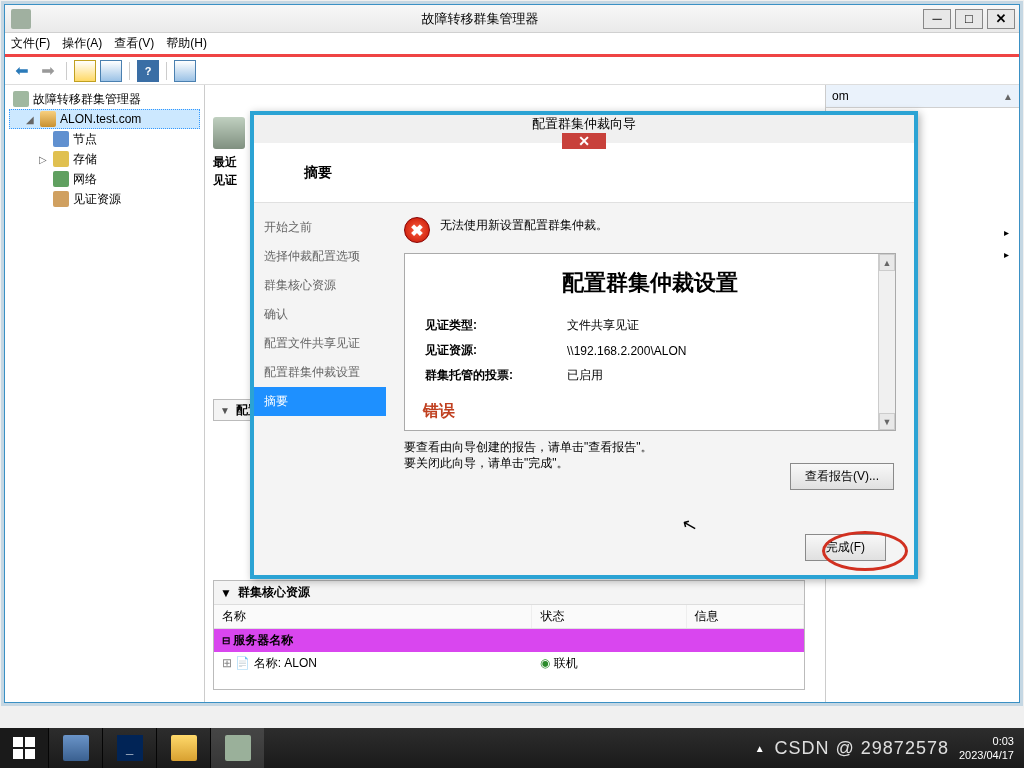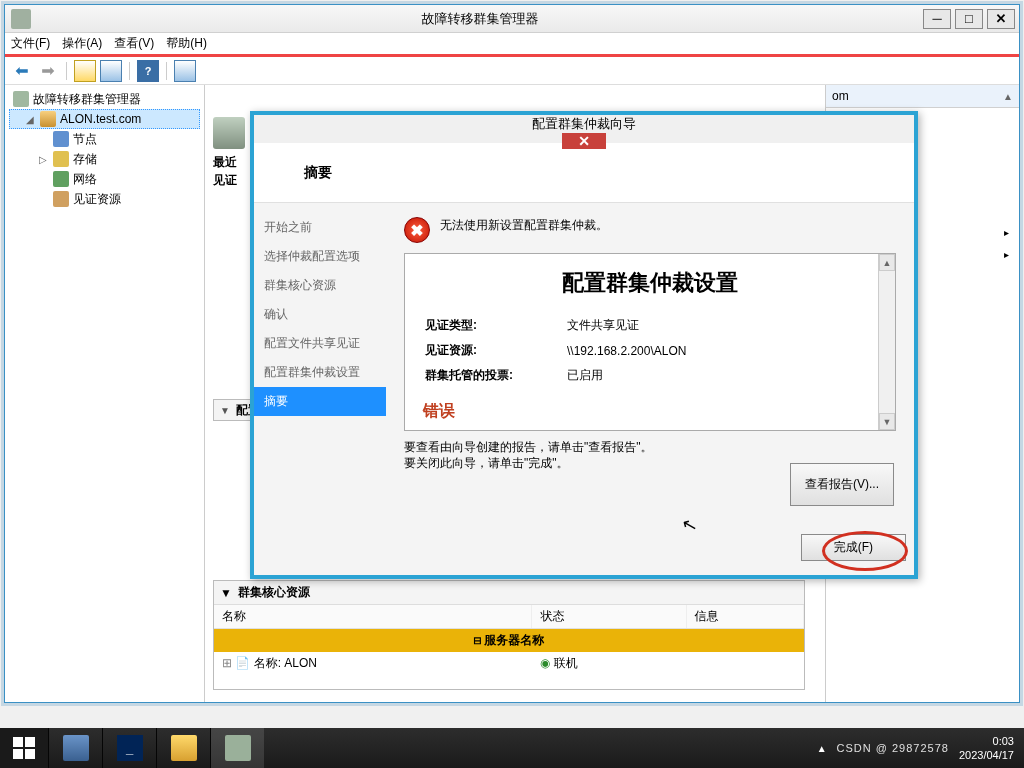--- a/index.html
+++ b/index.html
@@ -48,21 +48,21 @@
 .labels-col { font-size:12px; line-height:18px; font-weight:bold;}
 
 .summary-bar { position:absolute; top:290px; left:8px; right:20px; height:22px; border:1px solid #bbb; background:#f4f4f4; display:flex; align-items:center; padding:0 6px; gap:6px;}
 .summary-bar .car { font-size:10px; color:#555;}
 
 .core-section { position:absolute; bottom:12px; left:8px; right:20px; height:110px; border:1px solid #bbb;}
 .core-section .hdr { height:24px; border-bottom:1px solid #ddd; display:flex; align-items:center; padding:0 6px; gap:6px; background:#f4f4f4;}
 .core-section table { width:100%; border-collapse:collapse; font-size:12px;}
 .core-section th { text-align:left; padding:3px 8px; border-bottom:1px solid #e0e0e0; border-right:1px solid #eee; font-weight:normal; background:#fafafa;}
 .core-section td { padding:3px 8px;}
-.core-section .srv-hdr { font-weight:bold; background:#eab308;text-align:center;}
+.core-section .srv-hdr { font-weight:bold; background:#d946ef;}
 
 .actions-panel { width: 194px; border-left: 1px solid #ccc; }
 .actions-hdr { height: 22px; background: #f0f0f0; border-bottom: 1px solid #ccc; display: flex; align-items: center; padding: 0 6px; font-size: 12px;}
 .actions-group { background: #eaf2fb; border-bottom: 1px solid #d0d0d0; padding: 4px 6px; display:flex; justify-content:space-between; align-items:center;}
 .actions-item { padding: 4px 10px; display:flex; align-items:center; gap:6px;}
 .actions-item .ai { width:14px; height:14px; background:#888; border-radius:2px;}
 .actions-item.arrow::after { content:"▸"; margin-left:auto; font-size:10px;}
 
 
 .wizard { position: absolute; left: 250px; top: 111px; width: 668px; height: 468px; background: #fff; border: 4px solid #2ba3d4; box-shadow: 2px 2px 8px rgba(0,0,0,0.3); z-index: 10; }
@@ -84,40 +84,40 @@
 .report-inner h2 { text-align:center; font-size:22px; margin: 4px 0 14px 0; font-weight:bold;}
 .report-inner table { font-size:12px;}
 .report-inner td { padding: 3px 0;}
 .report-inner td.lab { font-weight:bold; width:140px;}
 .report-inner .errh { font-size:16px; font-weight:bold; color:#c04020; margin-top:12px;}
 .red-bar { height:6px; background:#d9472b; margin-top:8px;}
 .report-scrollbar { position:absolute; right:0; top:0; bottom:0; width:17px; background:#f0f0f0; border-left:1px solid #ccc;}
 .report-scrollbar .up,.report-scrollbar .dn { height:17px; background:#e8e8e8; display:flex; align-items:center; justify-content:center; font-size:9px; color:#666; border:1px solid #ccc;}
 .report-scrollbar .dn { position:absolute; bottom:0; width:100%;}
 .wizard-footer-text { font-size:12px; margin-top:8px; line-height:16px;}
-.btn { position:absolute; border:1px solid #8a8a8a; background:linear-gradient(#f8f8f8,#e0e0e0); padding: 12px 14px; font-size:12px;}
+.btn { position:absolute; border:1px solid #8a8a8a; background:linear-gradient(#f8f8f8,#e0e0e0); padding: 4px 14px; font-size:12px;}
 .btn-report { right: 20px; top: 260px; }
-.btn-finish { right: 8px; bottom: 14px; padding: 4px 32px;}
+.btn-finish { right: 28px; bottom: 14px; padding: 4px 20px;}
 .red-ellipse { position:absolute; right:6px; bottom:4px; width:86px; height:40px; border:3px solid #d13020; border-radius:50%; pointer-events:none;}
 
 .cursor { position:absolute; left:682px; top:514px; font-size:18px; color:#000; z-index:20; transform: rotate(-15deg);}
 
 
 .taskbar { position:absolute; left:0; bottom:0; width:1024px; height:40px; background:linear-gradient(#2d2d2d,#1a1a1a); display:flex; align-items:center;}
 .start-btn { width:48px; height:40px; background:#1a1a1a; display:flex; align-items:center; justify-content:center;}
 .start-btn .win { width:22px; height:22px; display:grid; grid-template-columns:1fr 1fr; grid-template-rows:1fr 1fr; gap:2px;}
 .start-btn .win div { background:#fff;}
 .task-item { width:54px; height:40px; display:flex; align-items:center; justify-content:center; border-left:1px solid #050505;}
 .task-item.active { background: rgba(255,255,255,0.12);}
 .ti-server { width:26px; height:26px; background:linear-gradient(#6a94c8,#3a6090); border-radius:2px;}
 .ti-ps { width:26px; height:26px; background:#012456; color:#fff; display:flex; align-items:center; justify-content:center; font-size:13px; font-weight:bold;}
 .ti-explorer { width:26px; height:26px; background:linear-gradient(#ffd96b,#d8a030); border-radius:2px;}
 .ti-cluster { width:26px; height:26px; background:#9ab09a; border-radius:2px;}
 .tray { margin-left:auto; display:flex; align-items:center; color:#fff; gap:10px; padding-right:10px; font-size:11px;}
-.tray .watermark { color:#fff; opacity:0.85; font-size:11px; letter-spacing:1px;}
+.tray .watermark { color:#fff; opacity:0.85; font-size:18px; letter-spacing:1px;}
 .tray .clock { text-align:right; line-height:14px;}
 </style>
 </head>
 <body>
 
 <div class="main-window">
   <div class="titlebar">
     <div class="icon"></div>
     <div class="title">故障转移群集管理器</div>
     <div class="win-controls">

